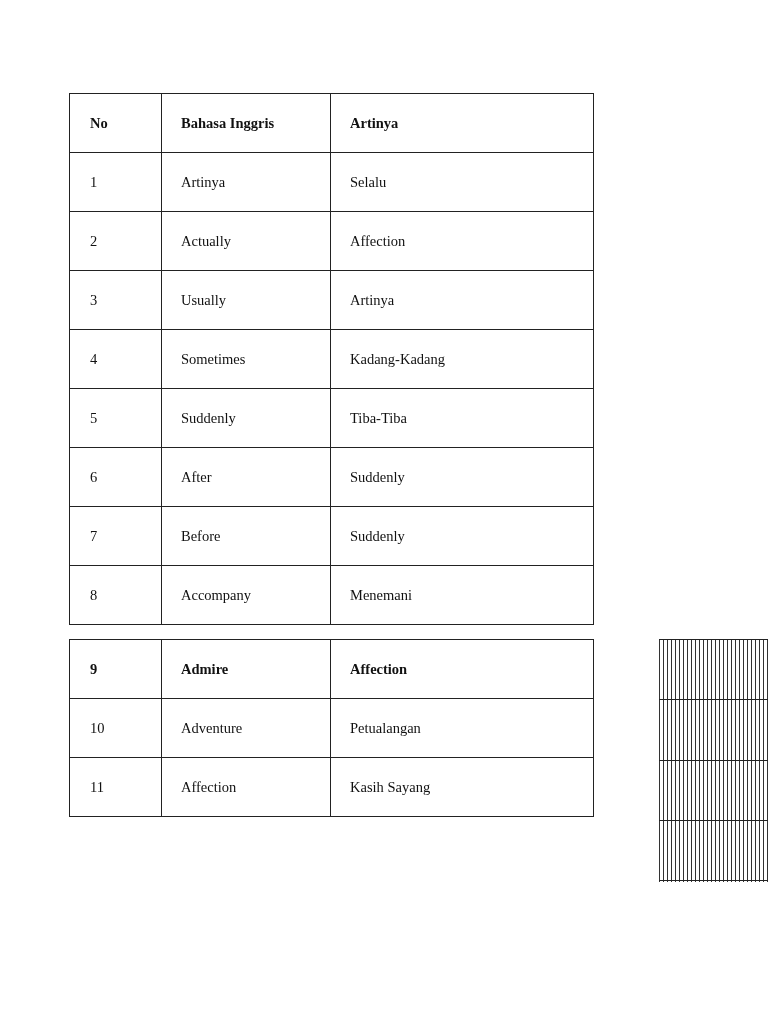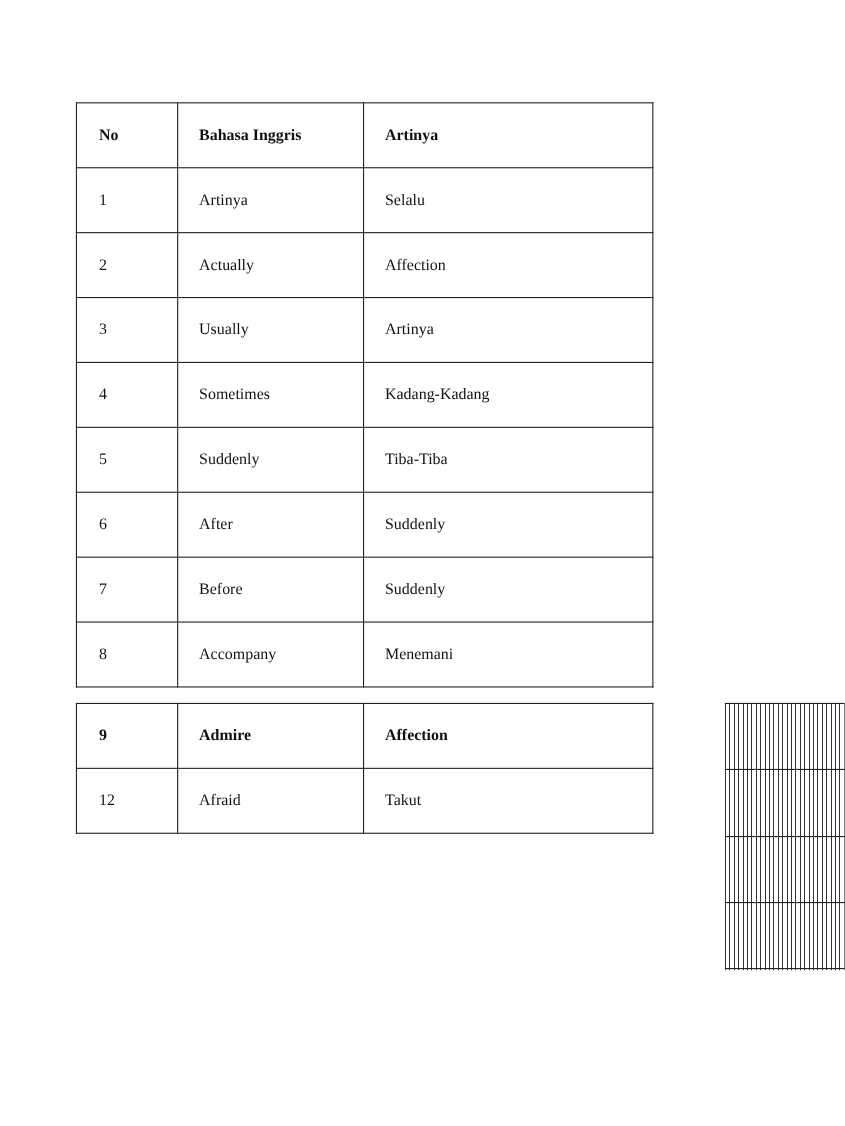--- a/index.html
+++ b/index.html
@@ -73,23 +73,28 @@
   </table>
 
 <table class="tbl" id="t2">
   <tbody>
       <tr class="bold">
     <td class="c1">9</td>
     <td class="c2">Admire</td>
     <td class="c3">Affection</td>
   </tr>
   <tr>
-    <td class="c1">12</td>
-    <td class="c2">Afraid</td>
-    <td class="c3">Takut</td>
+    <td class="c1">10</td>
+    <td class="c2">Adventure</td>
+    <td class="c3">Petualangan</td>
+  </tr>
+  <tr>
+    <td class="c1">11</td>
+    <td class="c2">Affection</td>
+    <td class="c3">Kasih Sayang</td>
   </tr>
 </tbody>
   </table>
 
 <div class="hatch">
   <div class="rl" style="top:59px"></div>
   <div class="rl" style="top:120px"></div>
   <div class="rl" style="top:180px"></div>
   <div class="rl" style="top:240px"></div>
 </div>

